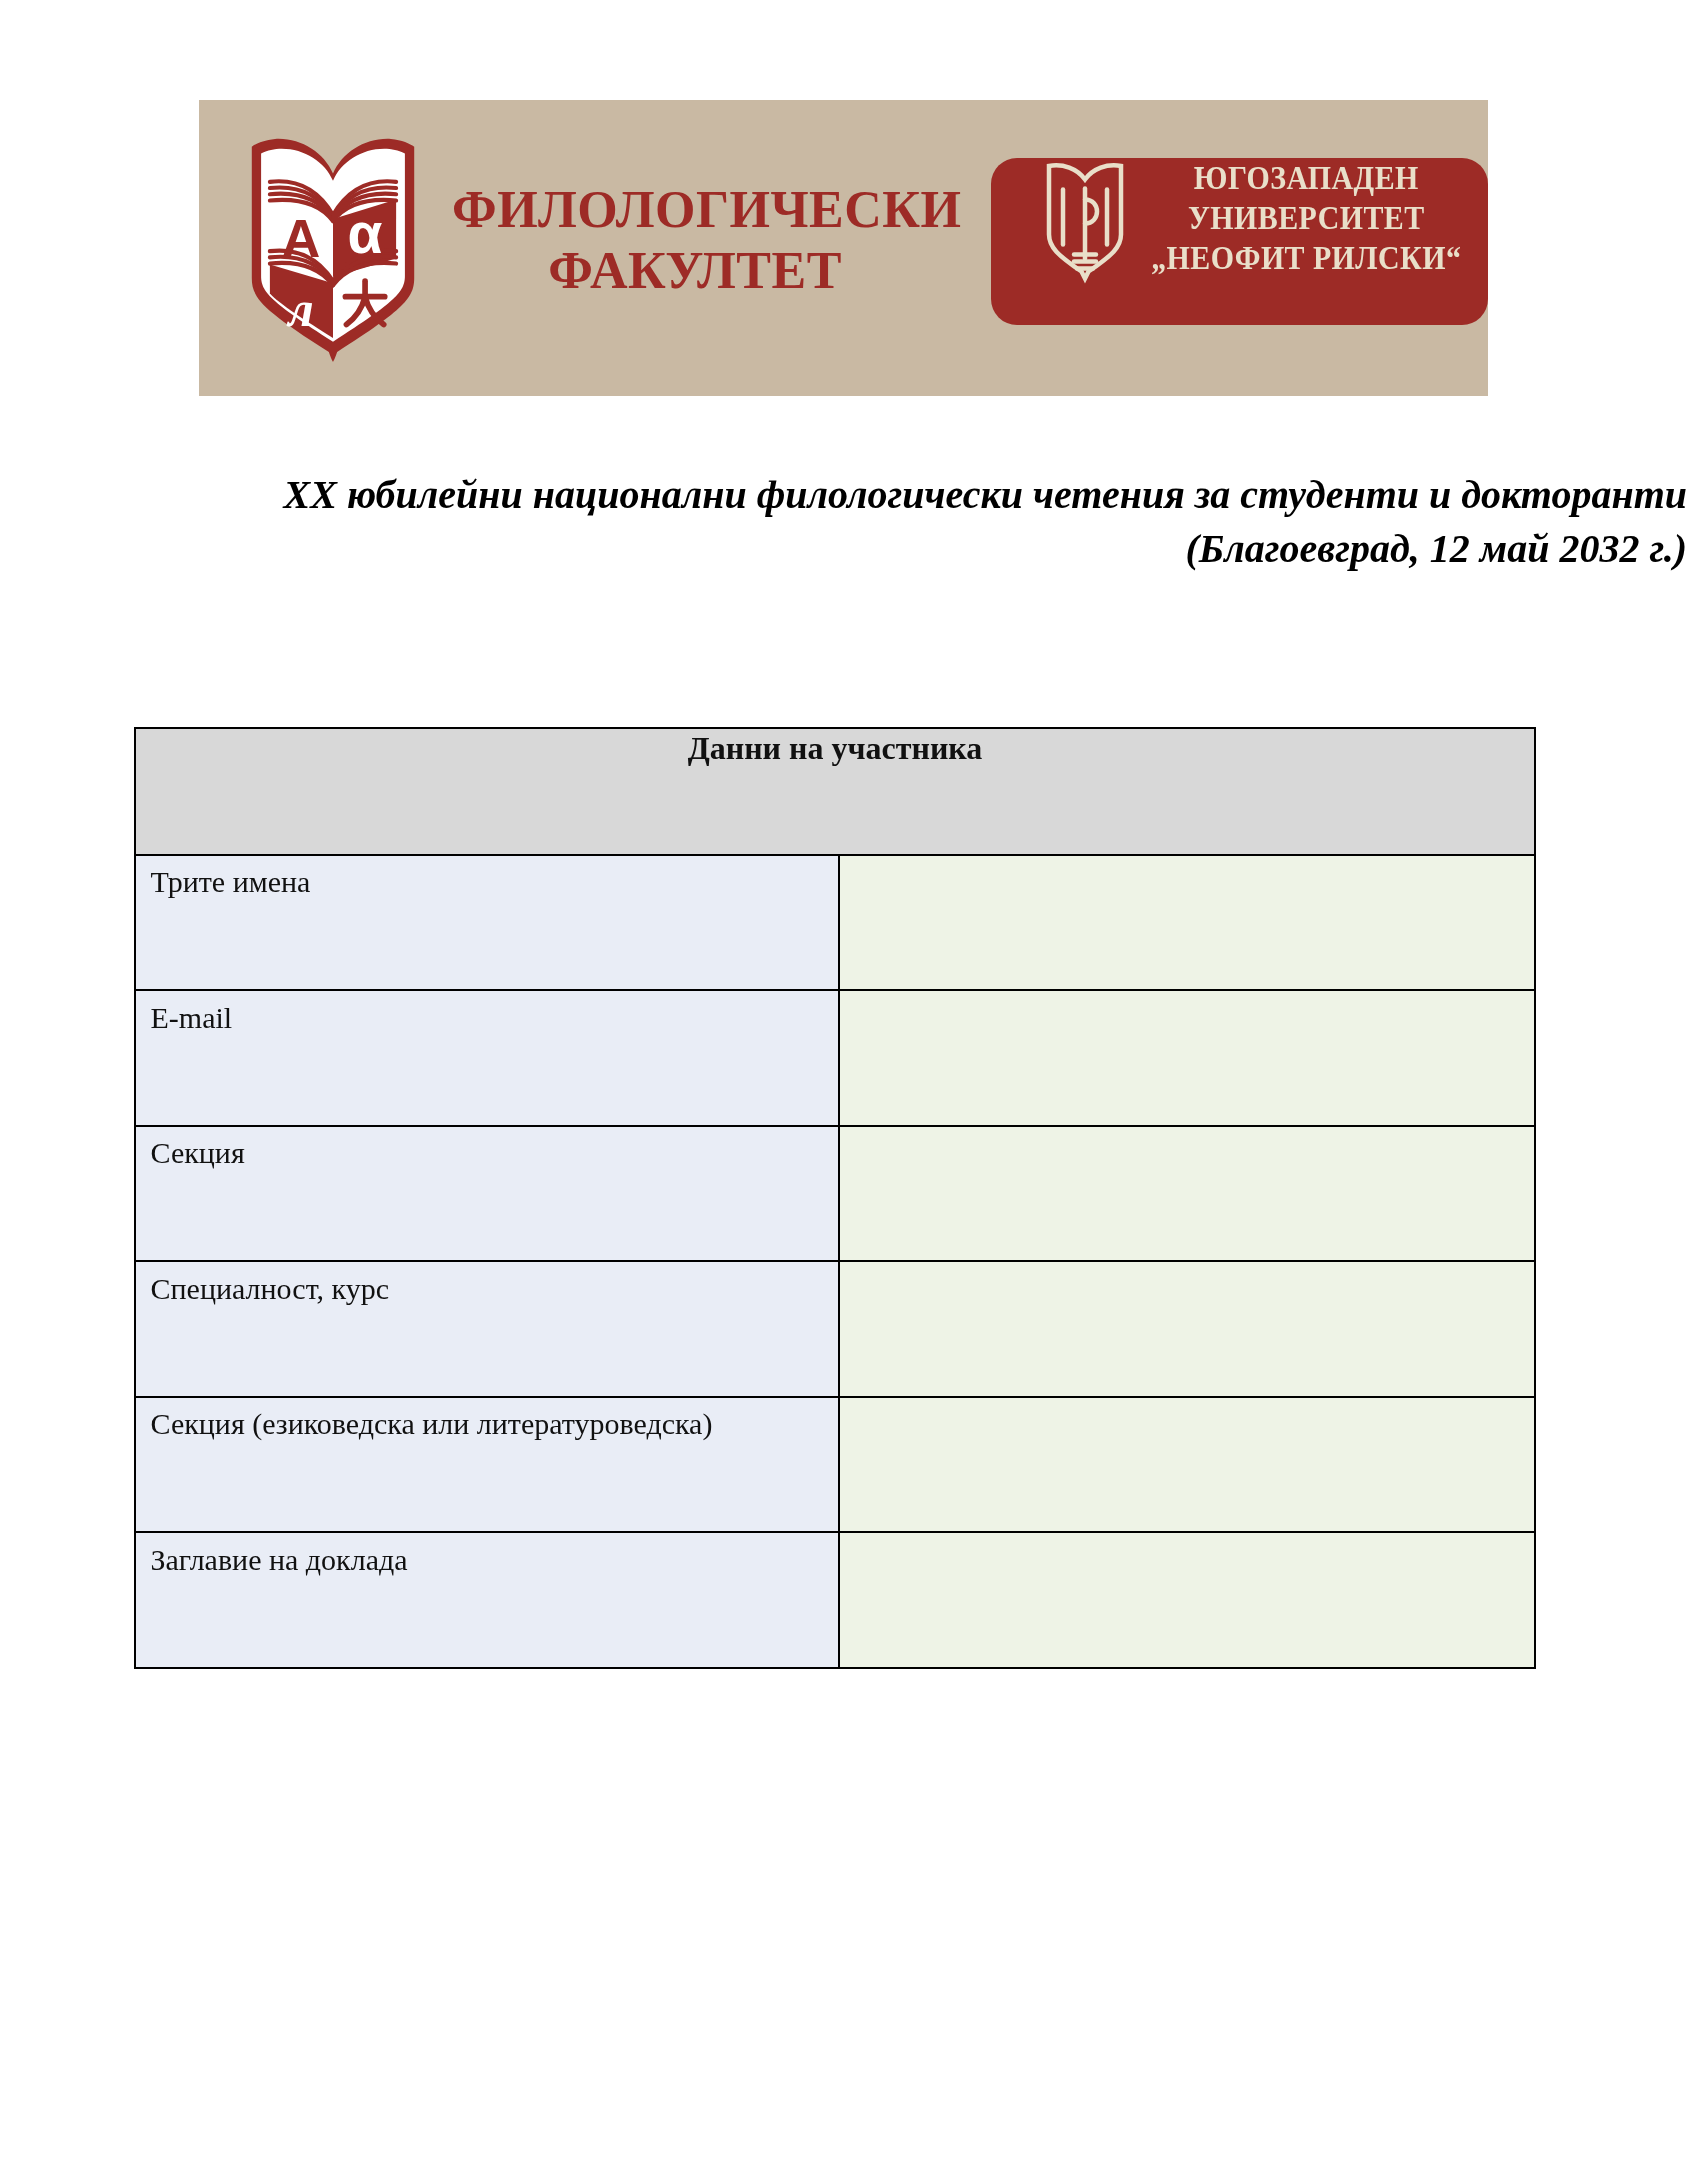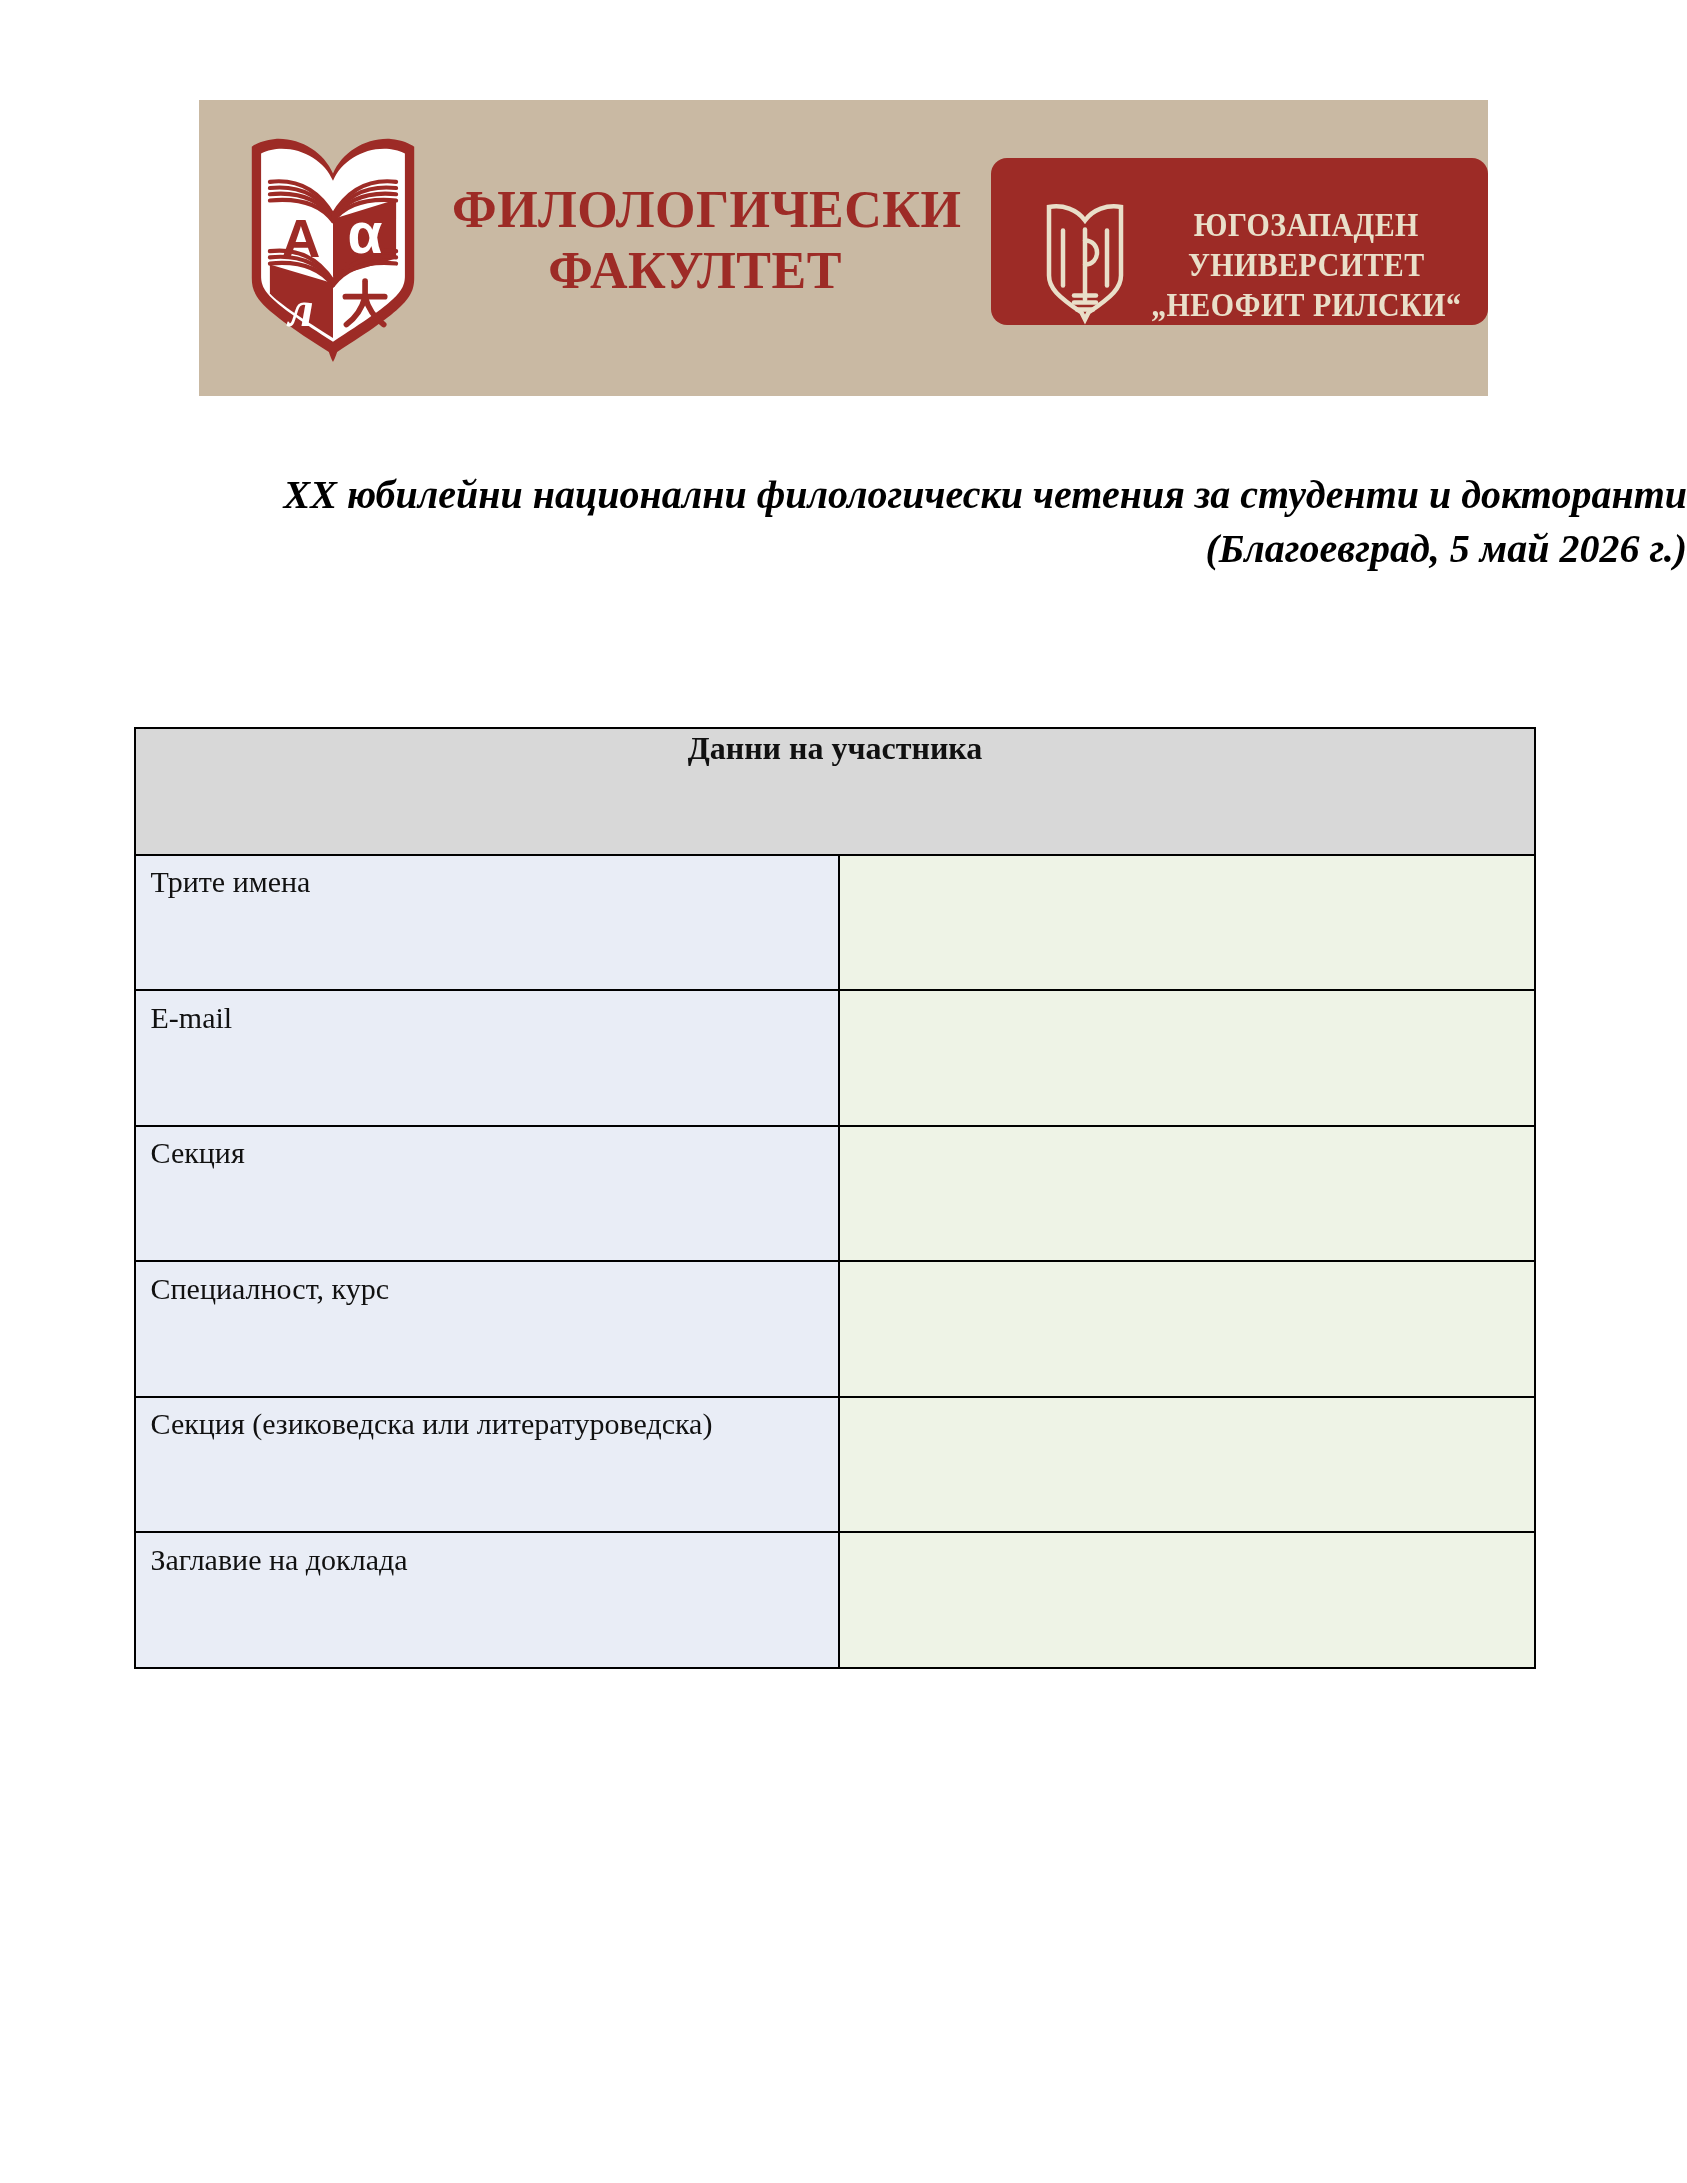--- a/index.html
+++ b/index.html
@@ -27,22 +27,22 @@
     color:#9d2b26;
     font-weight:bold;
     font-size:52px;line-height:61px;
     letter-spacing:0.5px;
     white-space:nowrap;
   }
   .univ-box{
     position:absolute;left:792px;top:58px;
     width:497px;height:167px;
     background:#9d2b26;
-    border-radius:16px;
-    display:flex;align-items:flex-end;
+    border-radius:26px;
+    display:flex;align-items:flex-start;
   }
   .univ-logo{
     width:90px;height:126px;
     margin-left:49px;flex:0 0 auto;
   }
   .univ-name{
     flex:1;
     text-align:center;
     color:#e9dfc9;
     font-weight:bold;
@@ -162,21 +162,21 @@
       <div class="univ-name">
         <span class="line">ЮГОЗАПАДЕН</span>
         <span class="line">УНИВЕРСИТЕТ</span>
         <span class="line">„НЕОФИТ РИЛСКИ“</span>
       </div>
     </div>
   </div>
 
   <div class="doc-title">
     <div>XX юбилейни национални филологически четения за студенти и докторанти</div>
-    <div>(Благоевград, 5 май 2026 г.)</div>
+    <div>(Благоевград, 12 май 2032 г.)</div>
   </div>
 
   <table class="form-table">
     <colgroup>
         <col class="c-label">
         <col class="c-value">
       </colgroup>
     <tbody>
       <tr>
         <td class="header-cell" colspan="2">Данни на участника</td>

